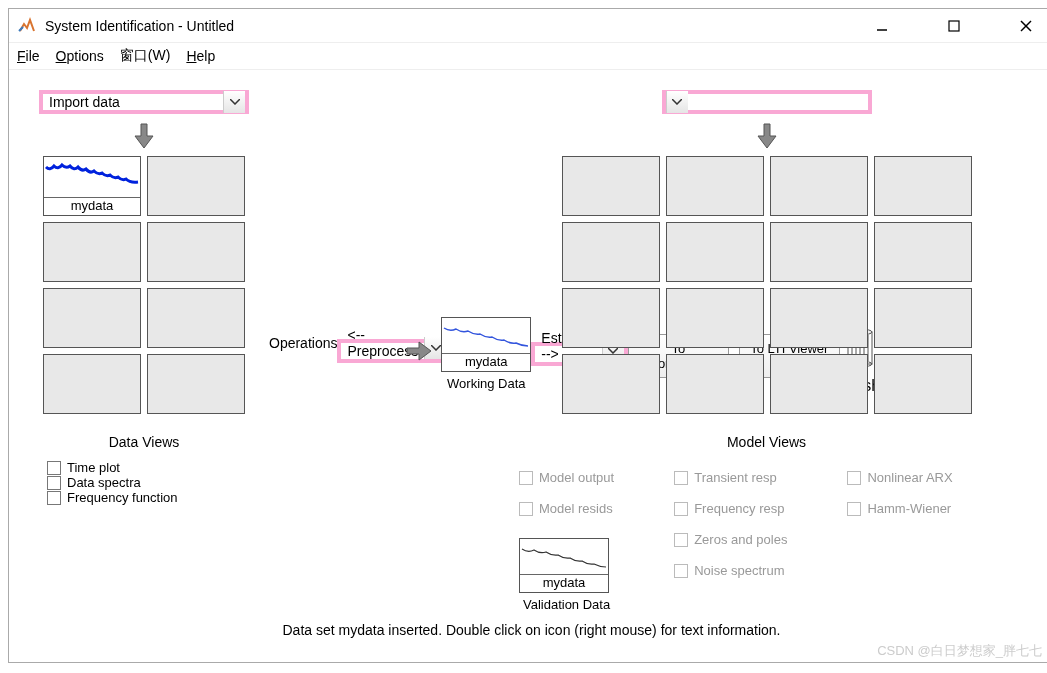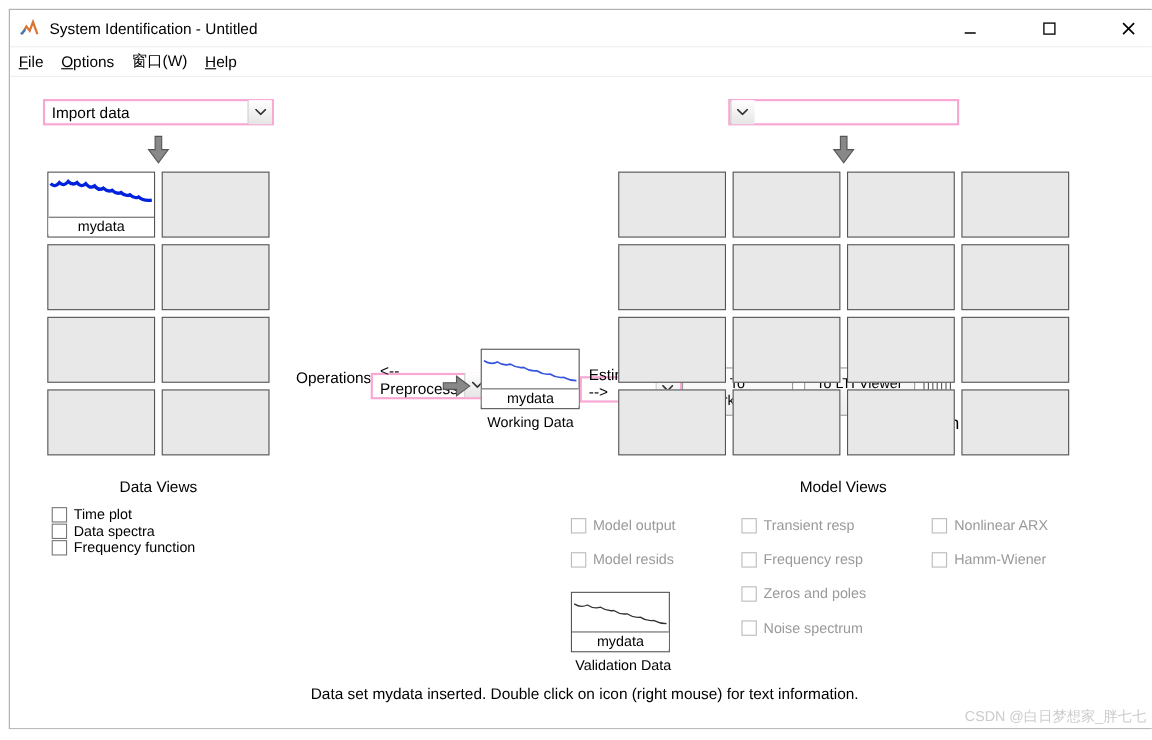--- a/index.html
+++ b/index.html
@@ -11,21 +11,21 @@
     .win-controls { display: flex; gap: 32px; }
     .win-btn { width: 40px; height: 28px; display: flex; align-items: center; justify-content: center; cursor: pointer; }
     .menubar { height: 28px; display: flex; align-items: center; padding: 0 8px; gap: 16px; border-bottom: 1px solid #eee; }
     .menu-item { cursor: pointer; font-size: 14px; }
     .menu-item span.ul { text-decoration: underline; }
     .content { flex: 1; display: flex; padding: 20px 30px 10px 30px; position: relative; flex-direction: column; }
     .columns { display: flex; gap: 20px; flex: 1; }
     .col-left { width: 210px; display: flex; flex-direction: column; align-items: center; }
     .col-mid { width: 220px; display: flex; flex-direction: row; align-items: center; }
     .col-right { flex: 1; display: flex; flex-direction: column; align-items: center; }
-    .dropdown { width: 210px; height: 24px; border: 2px solid #f9a8d4; display: flex; align-items: center; background: #fff; cursor: pointer; }
+    .dropdown { width: 210px; height: 24px; border: 4px solid #f9a8d4; display: flex; align-items: center; background: #fff; cursor: pointer; }
     .dropdown-label { flex: 1; padding: 0 6px; font-size: 14px; }
     .dropdown-btn { width: 22px; height: 22px; background: linear-gradient(#fff,#e5e5e5); border-left: 1px solid #ccc; display: flex; align-items: center; justify-content: center; }
     .arrow-down-big { margin: 8px 0 6px 0; }
     .slot-grid { display: grid; grid-template-columns: repeat(2, 98px); grid-template-rows: repeat(4, 60px); gap: 6px; }
     .slot-grid-4 { display: grid; grid-template-columns: repeat(4, 98px); grid-template-rows: repeat(4, 60px); gap: 6px; }
     .slot { border: 1px solid #555; background: #e8e8e8; position: relative; }
     .slot.filled { background: #fff; }
     .slot-label { position: absolute; bottom: 2px; width: 100%; text-align: center; font-size: 13px; border-top: 1px solid #666; background: #fff; }
     .section-label { font-size: 14px; margin-top: 20px; margin-bottom: 10px; }
     .checklist { display: flex; flex-direction: column; align-items: flex-start; width: 100%; padding-left: 8px; }

